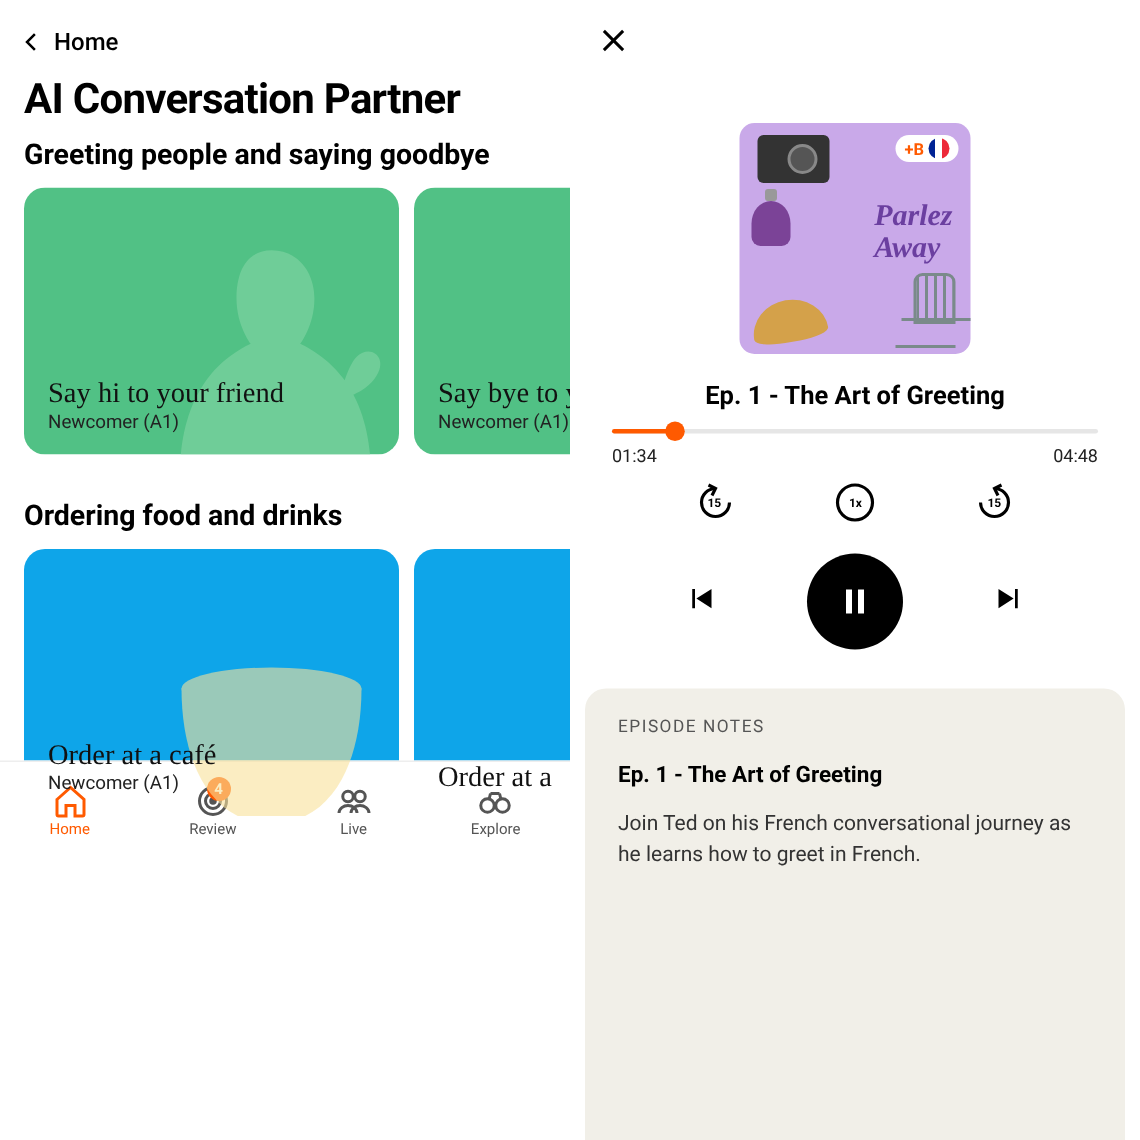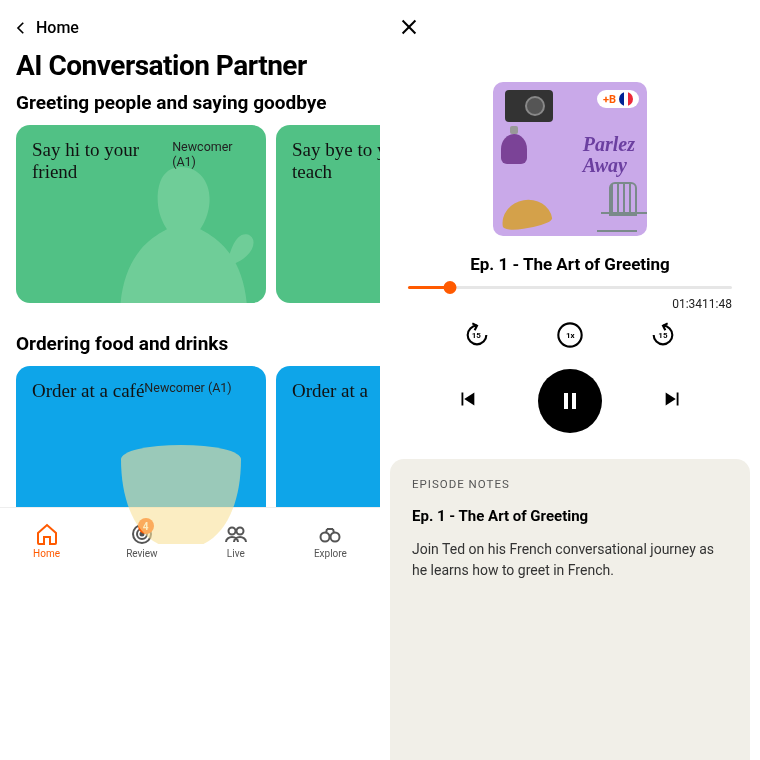--- a/index.html
+++ b/index.html
@@ -63,22 +63,22 @@
     gap: 10px;
     padding-left: 16px;
     overflow: hidden;
   }
   .card {
     flex: 0 0 250px;
     height: 178px;
     border-radius: 14px;
     padding: 14px 16px;
     display: flex;
-    flex-direction: row;
-    justify-content: flex-start;
+    flex-direction: column;
+    justify-content: flex-end;
     position: relative;
     overflow: hidden;
   }
   .card.green { background: #51c185; }
   .card.yellow { background: #0ea5e9; }
   .card-title {
     font-family: Georgia, 'Times New Roman', serif;
     font-size: 19px;
     font-weight: 500;
     color: #111;
@@ -213,21 +213,21 @@
   .progress-thumb {
     position: absolute;
     top: -5px;
     width: 13px; height: 13px;
     background: #ff5a00;
     border-radius: 50%;
     transform: translateX(-50%);
   }
   .time-row {
     display: flex;
-    justify-content: flex-end;
+    justify-content: space-between;
     font-size: 12px;
     color: #222;
     padding: 8px 28px 8px 28px;
   }
   .ctrl-row {
     display: flex;
     justify-content: space-around;
     align-items: flex-start;
     padding: 2px 50px;
   }
@@ -392,21 +392,21 @@
   <div class="ep-title">Ep. 1 - The Art of Greeting</div>
 
   <div class="progress-wrap">
     <div class="progress-bar">
       <div class="progress-fill" id="pfill" style="width: 13%;"></div>
       <div class="progress-thumb" id="pthumb" style="left: 13%;"></div>
     </div>
   </div>
   <div class="time-row">
     <span>01:34</span>
-    <span>11:48</span>
+    <span>04:48</span>
   </div>
 
   <div class="ctrl-row">
     <div style="position:relative">
       <svg viewBox="0 0 24 24" fill="none" stroke="#000" stroke-width="1.8">
           <path d="M12 4a8 8 0 108 8"></path>
           <polyline points="8 2 12 4 10 8"></polyline>
         </svg>
       <span class="ctrl-label" style="position:absolute;top:10px;left:9px">15</span>
     </div>

